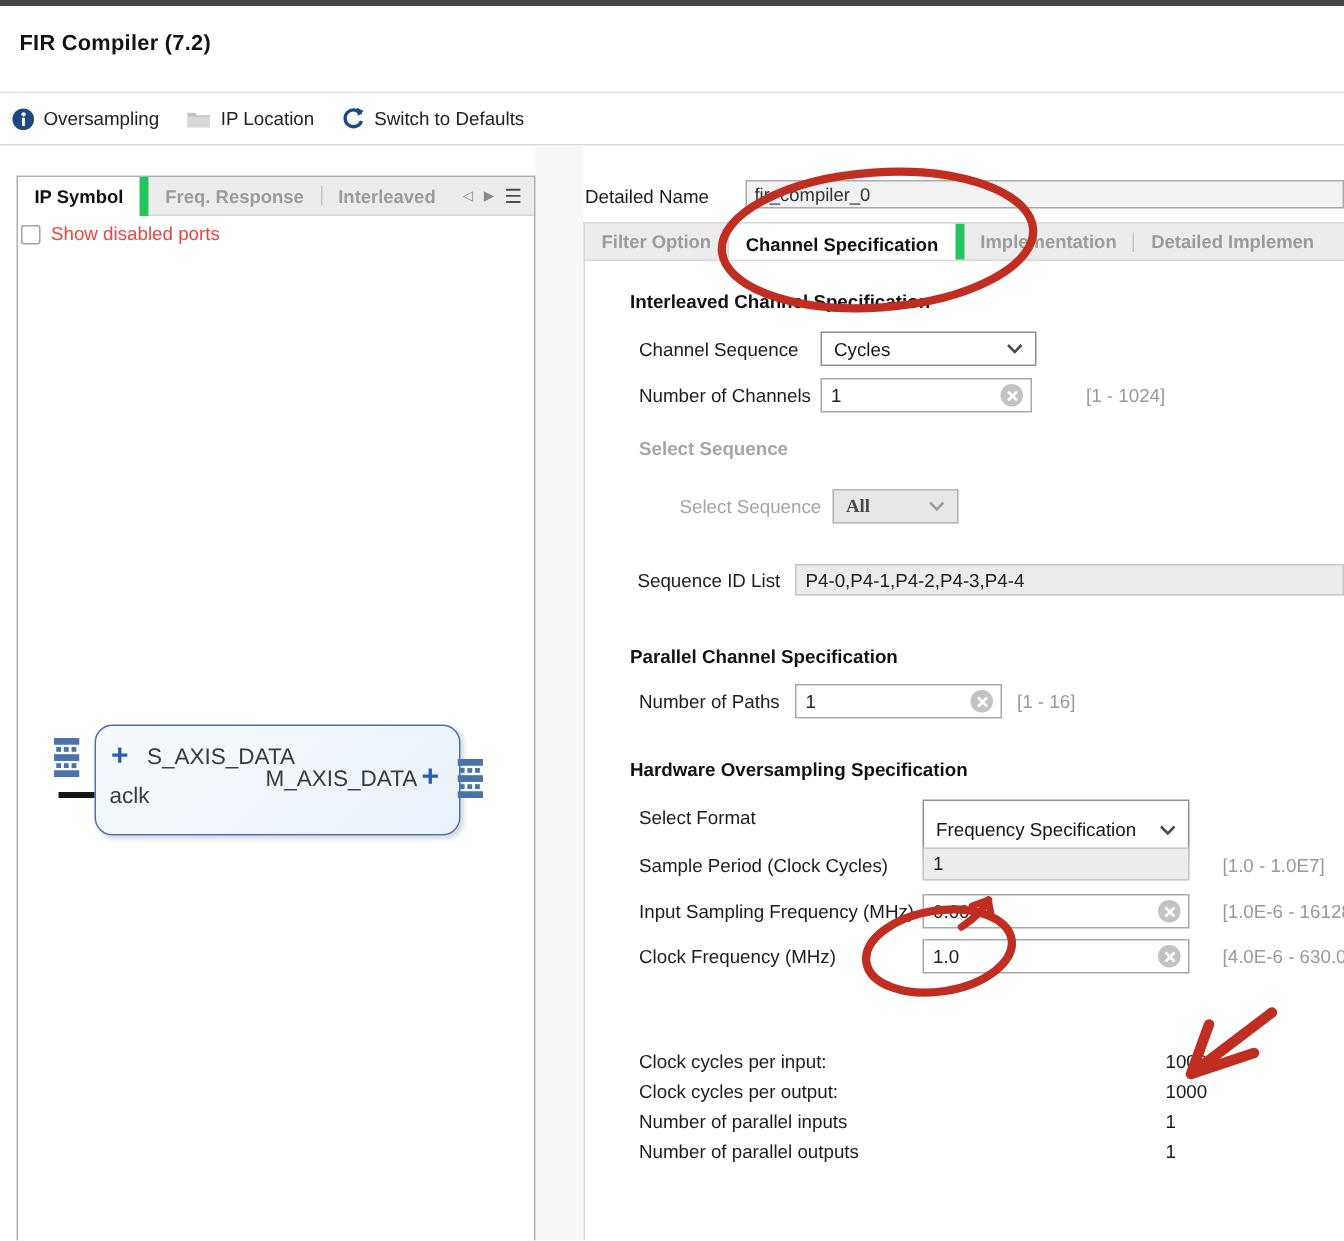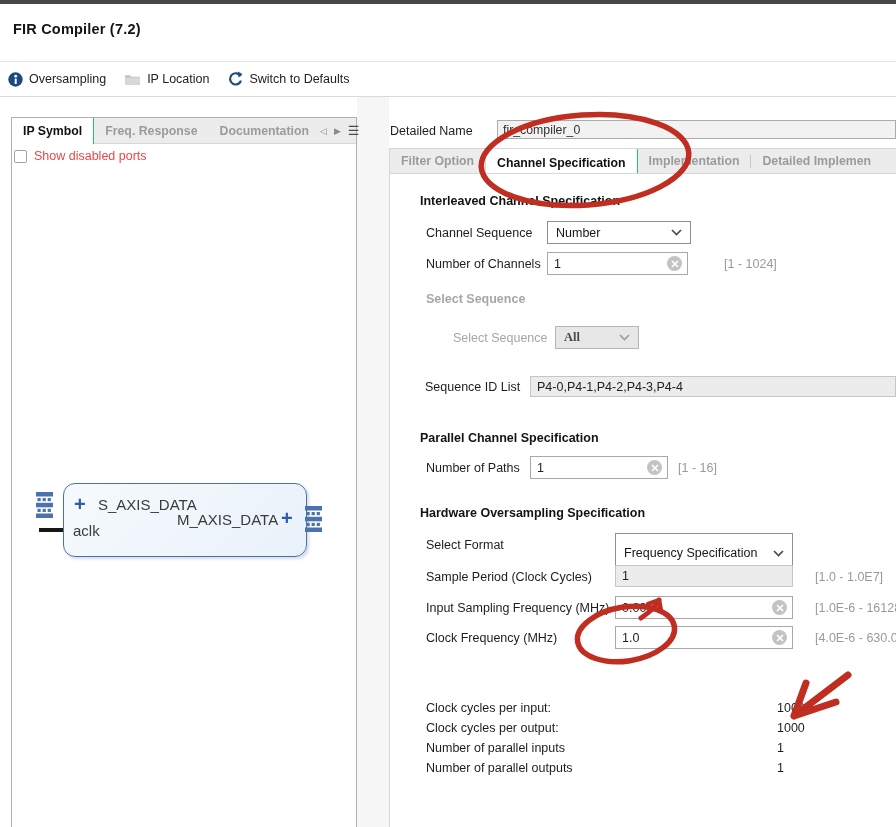--- a/index.html
+++ b/index.html
@@ -13,21 +13,21 @@
   .sep1{left:0;top:61px;width:896px;height:1px;background:#e3e3e3;}
   .sep2{left:0;top:96px;width:896px;height:1px;background:#d9d9d9;}
   .toolbar{left:8px;top:66px;height:26px;display:flex;align-items:center;gap:18px;}
   .tb-item{display:flex;align-items:center;gap:6px;cursor:default;color:#222;}
   .gap-strip{left:357px;top:97px;width:32px;height:730px;background:#f6f6f6;}
 
   
   .left-panel{left:11px;top:117px;width:346px;height:715px;background:#fff;border:1px solid #b0b0b0;box-sizing:border-box;}
   .lp-tabs{position:absolute;left:0;top:0;width:344px;height:25px;background:#ececec;border-bottom:1px solid #d7d7d7;display:flex;align-items:stretch;}
   .tab{display:flex;align-items:center;padding:0 11px;font-weight:bold;font-size:12.3px;color:#9b9b9b;white-space:nowrap;}
-  .tab.active{background:#ffffff;color:#111;border-right:1px solid #22c55e;height:26px;}
+  .tab.active{background:#ffffff;color:#111;border-right:6px solid #22c55e;height:26px;}
   .tab-sep{width:1px;height:13px;background:#c6c6c6;align-self:center;}
   .lp-nav{margin-left:auto;display:flex;align-items:center;gap:7px;padding-right:8px;color:#8a8a8a;}
   .lp-nav .arr{font-size:9px;}
   .lp-nav .menu{font-size:13px;color:#4c4c4c;}
   .checkbox{left:14px;top:150px;width:13px;height:13px;background:#fff;border:1px solid #a3a3a3;border-radius:2px;box-sizing:border-box;}
   .checkbox-label{left:34px;top:149px;color:#ef4444;}
 
   
   .ip-block{left:63px;top:483px;width:244px;height:74px;background:linear-gradient(135deg,#f6fafd 0%,#e9f1fa 100%);
             border:1.6px solid #4a72a8;border-radius:12px;box-shadow:2px 2px 3px rgba(110,135,170,.30);box-sizing:border-box;}
@@ -111,21 +111,21 @@
   <div class="abs left-panel">
     <div class="lp-tabs">
       <div class="tab active">
           <span>IP Symbol</span>
         </div>
       <div class="tab">
           <span>Freq. Response</span>
         </div>
       <div class="tab-sep"></div>
       <div class="tab">
-          <span>Documentation</span>
+          <span>Interleaved</span>
         </div>
       <div class="lp-nav">
         <span class="arr">◁</span>
         <span class="arr">▶</span>
         <span class="menu">☰</span>
       </div>
     </div>
   </div>
 
   <div class="abs checkbox"></div>
@@ -182,21 +182,21 @@
     <div class="tab">
         <span>Detailed Implemen</span>
       </div>
   </div>
   <div class="abs rp-content"></div>
 
   <div class="abs sec-head" style="left:420px;top:194px;">Interleaved Channel Specification</div>
 
   <div class="abs flabel" style="left:426px;top:226px;">Channel Sequence</div>
   <div class="abs dropdown" style="left:547px;top:221px;width:144px;height:23px;">
-    <span class="dd-text">Number</span>
+    <span class="dd-text">Cycles</span>
     <span>
         <svg width="11" height="7" viewBox="0 0 11 7">
           <polyline points="1,1 5.5,5.6 10,1" fill="none" stroke="#4b4b4b" stroke-width="1.7"></polyline>
         </svg>
       </span>
   </div>
 
   <div class="abs flabel" style="left:426px;top:257px;">Number of Channels</div>
   <input class="abs tfield" type="text" style="left: 547px; top: 252px; width: 141px; height: 23px;" value="1">
   <div class="abs clear-ic" style="left:667px;top:256px;">

